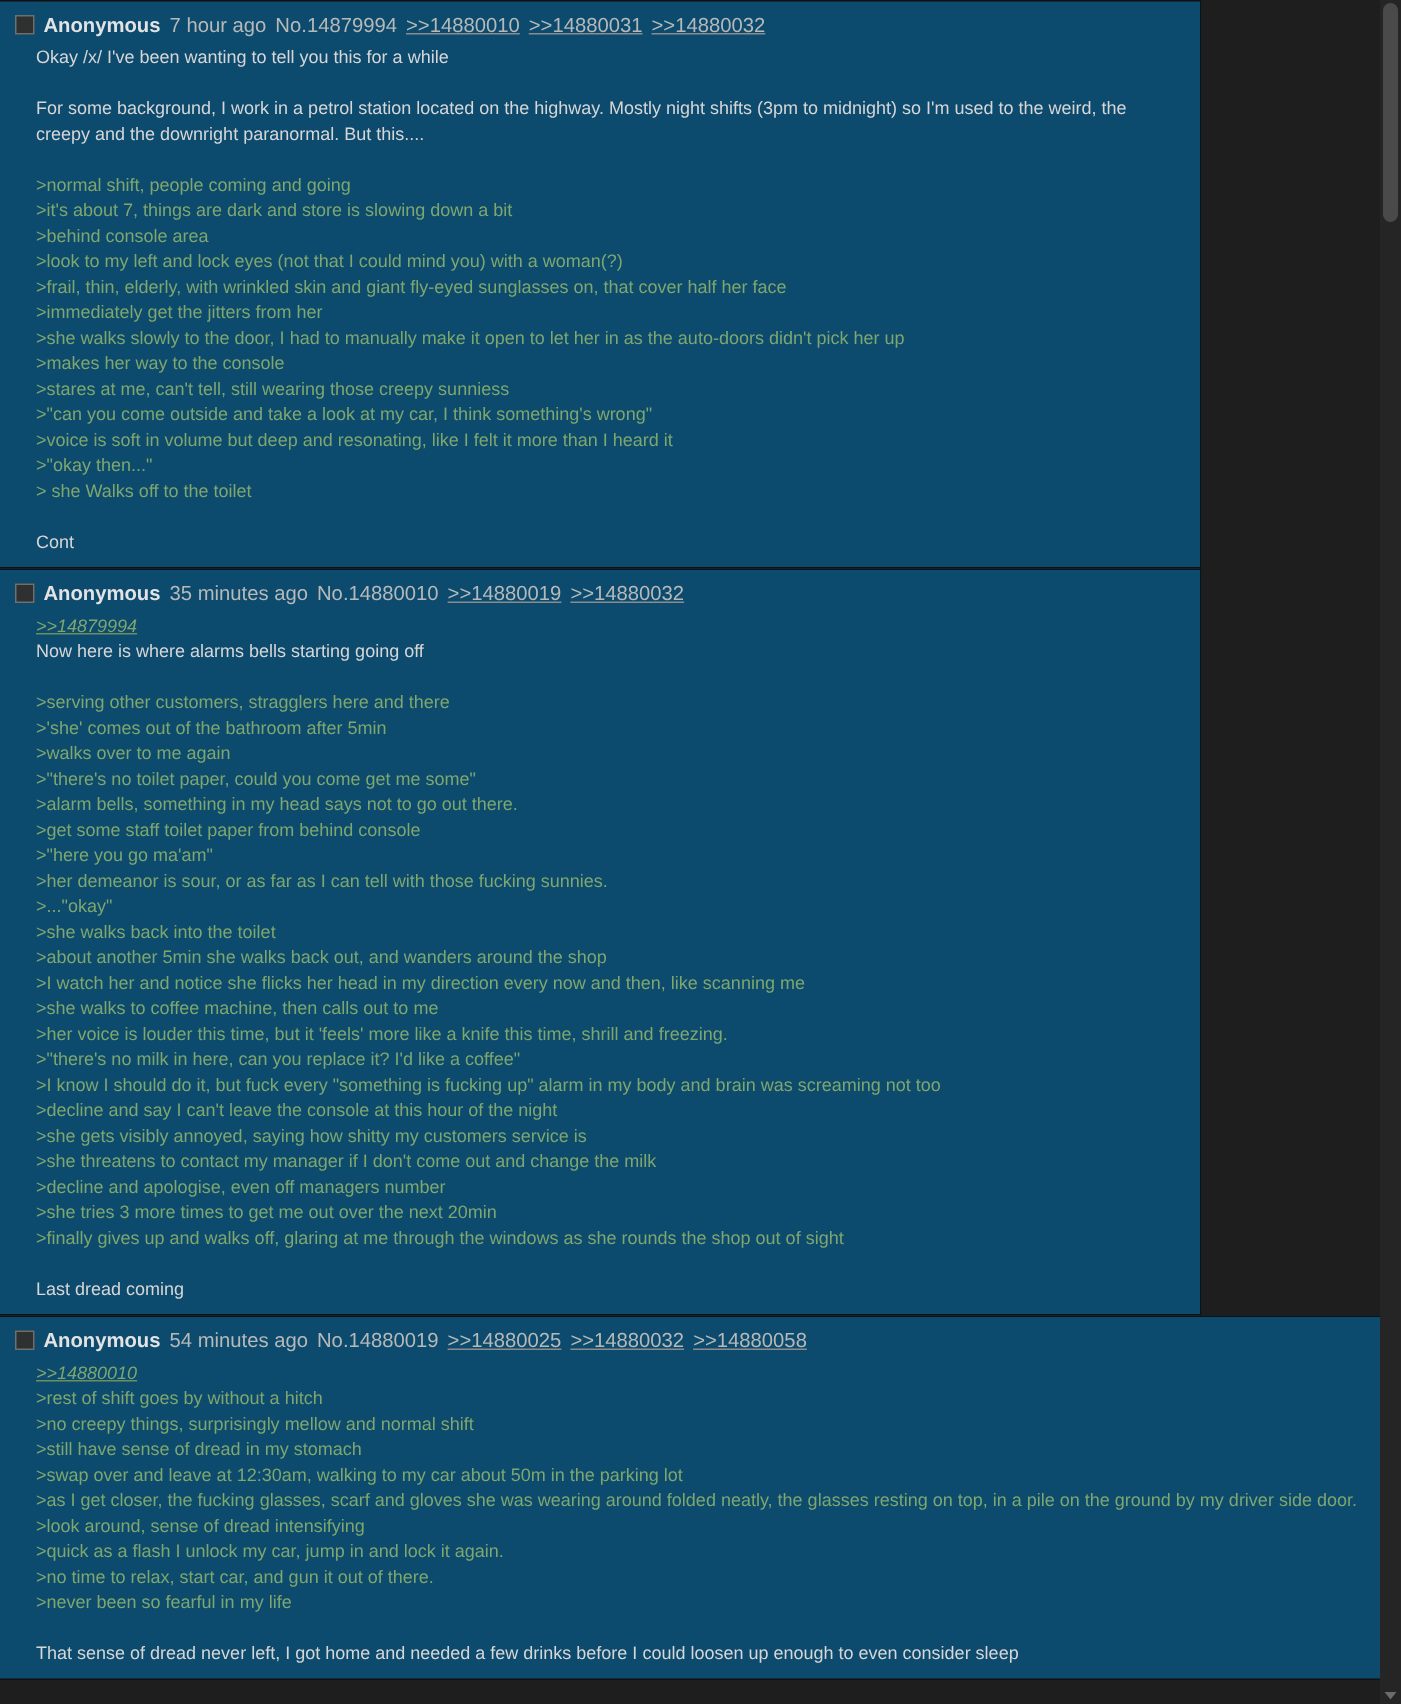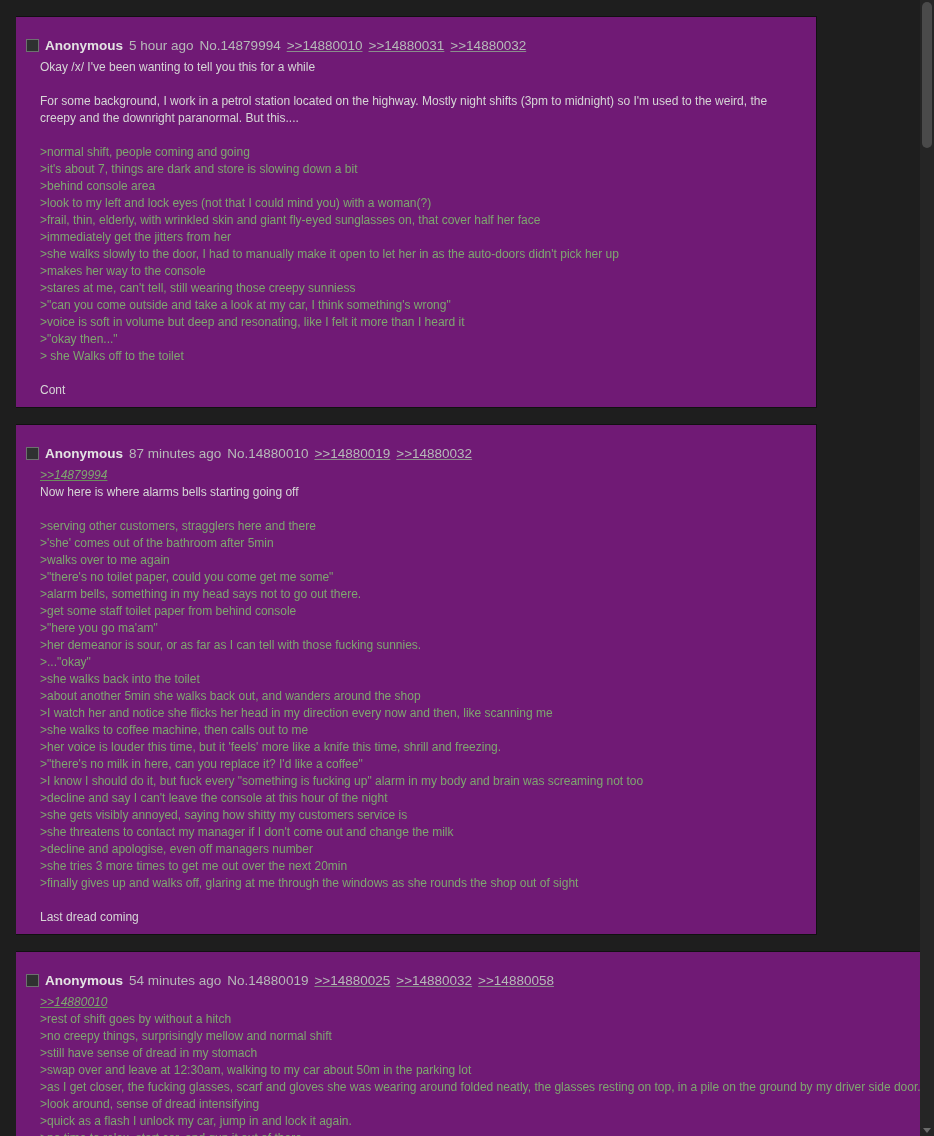--- a/index.html
+++ b/index.html
@@ -15,25 +15,25 @@
     position: relative;
     width: 934px;
     min-height: 1136px;
     overflow: hidden;
   }
   .thread {
     width: 920px;
     position: relative;
   }
   .post {
-    background: #701a75;
+    background: #0c4a6e;
     border: 1px solid #111;
     border-left: none;
-    padding: 17px 0 6px 0;
-    margin: 16px;
+    padding: 4px 0 6px 0;
+    margin: 0;
     position: relative;
   }
   .post.narrow {
     width: 800px;
   }
   .post.wide {
     width: 920px;
   }
   .post-header {
     display: flex;
@@ -131,21 +131,21 @@
   }
 </style>
 </head>
 <body>
 
 <div class="thread" id="thread">
     <div class="post narrow">
       <div class="post-header">
         <span class="post-checkbox"></span>
         <span class="poster-name">Anonymous</span>
-        <span class="post-time">5 hour ago</span>
+        <span class="post-time">7 hour ago</span>
         <span class="post-id">No.14879994</span>
         <span class="backlink">&gt;&gt;14880010</span>
         <span class="backlink">&gt;&gt;14880031</span>
         <span class="backlink">&gt;&gt;14880032</span>
       </div>
       <div class="post-body">
         <p class="plain">Okay /x/ I've been wanting to tell you this for a while</p>
         <div class="spacer"></div>
         <p class="plain">For some background, I work in a petrol station located on the highway. Mostly night shifts (3pm to midnight) so I'm used to the weird, the creepy and the downright paranormal. But this....</p>
         <div class="spacer"></div>
@@ -163,21 +163,21 @@
         <p class="quote">&gt;"okay then..."</p>
         <p class="quote">&gt; she Walks off to the toilet</p>
         <div class="spacer"></div>
         <p class="plain">Cont</p>
       </div>
     </div>
     <div class="post narrow">
       <div class="post-header">
         <span class="post-checkbox"></span>
         <span class="poster-name">Anonymous</span>
-        <span class="post-time">87 minutes ago</span>
+        <span class="post-time">35 minutes ago</span>
         <span class="post-id">No.14880010</span>
         <span class="backlink">&gt;&gt;14880019</span>
         <span class="backlink">&gt;&gt;14880032</span>
       </div>
       <div class="post-body">
         <p class="quotelink">&gt;&gt;14879994</p>
         <p class="plain">Now here is where alarms bells starting going off</p>
         <div class="spacer"></div>
         <p class="quote">&gt;serving other customers, stragglers here and there</p>
         <p class="quote">&gt;'she' comes out of the bathroom after 5min</p>

